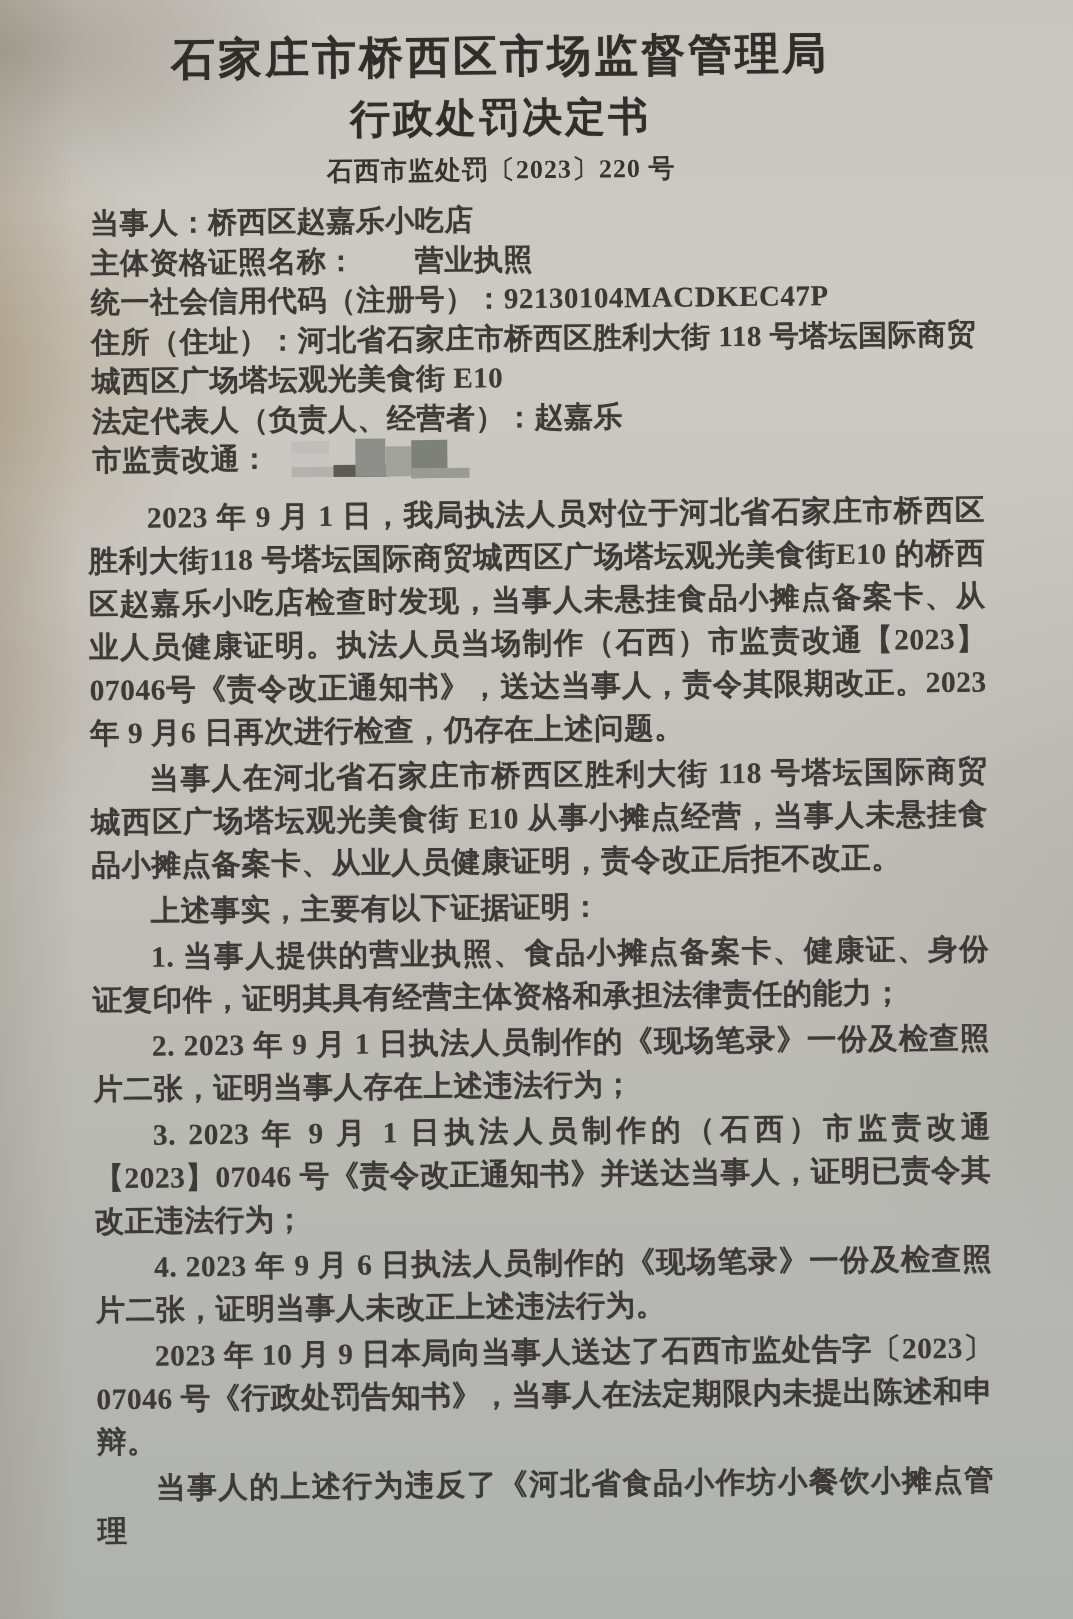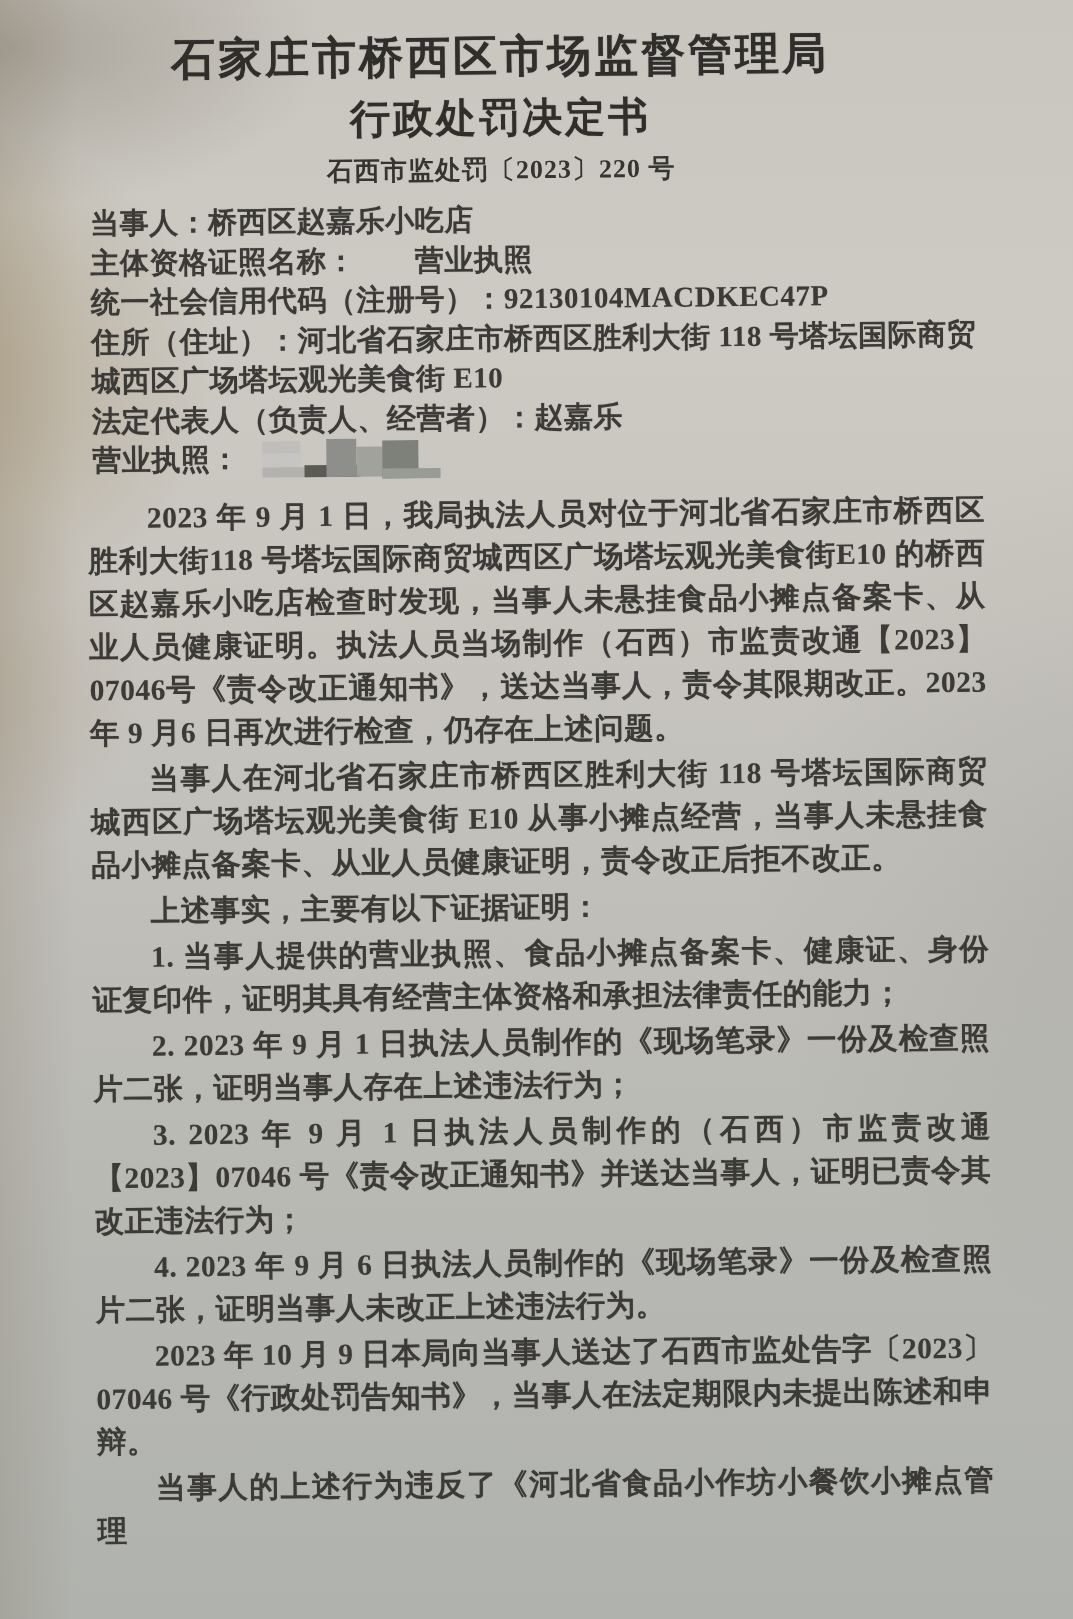--- a/index.html
+++ b/index.html
@@ -121,21 +121,21 @@
       <div class="doc-number">石西市监处罚〔2023〕220 号</div>
     </header>
 
     <section class="info-block">
       <div class="info-line">当事人：桥西区赵嘉乐小吃店</div>
       <div class="info-line">主体资格证照名称：　　营业执照</div>
       <div class="info-line">统一社会信用代码（注册号）：92130104MACDKEC47P</div>
       <div class="info-line">住所（住址）：河北省石家庄市桥西区胜利大街 118 号塔坛国际商贸城西区广场塔坛观光美食街 E10</div>
       <div class="info-line">法定代表人（负责人、经营者）：赵嘉乐</div>
       <div class="info-line phone-line">
-        <span>营业执照：</span>
+        <span>市监责改通：</span>
         <span class="redaction">
           <i class="rb rb1"></i>
           <i class="rb rb2"></i>
           <i class="rb rb3"></i>
           <i class="rb rb4"></i>
           <i class="rb rb5"></i>
           <i class="rb rb6"></i>
           <i class="rb rb7"></i>
           <i class="rb rb8"></i>
         </span>

